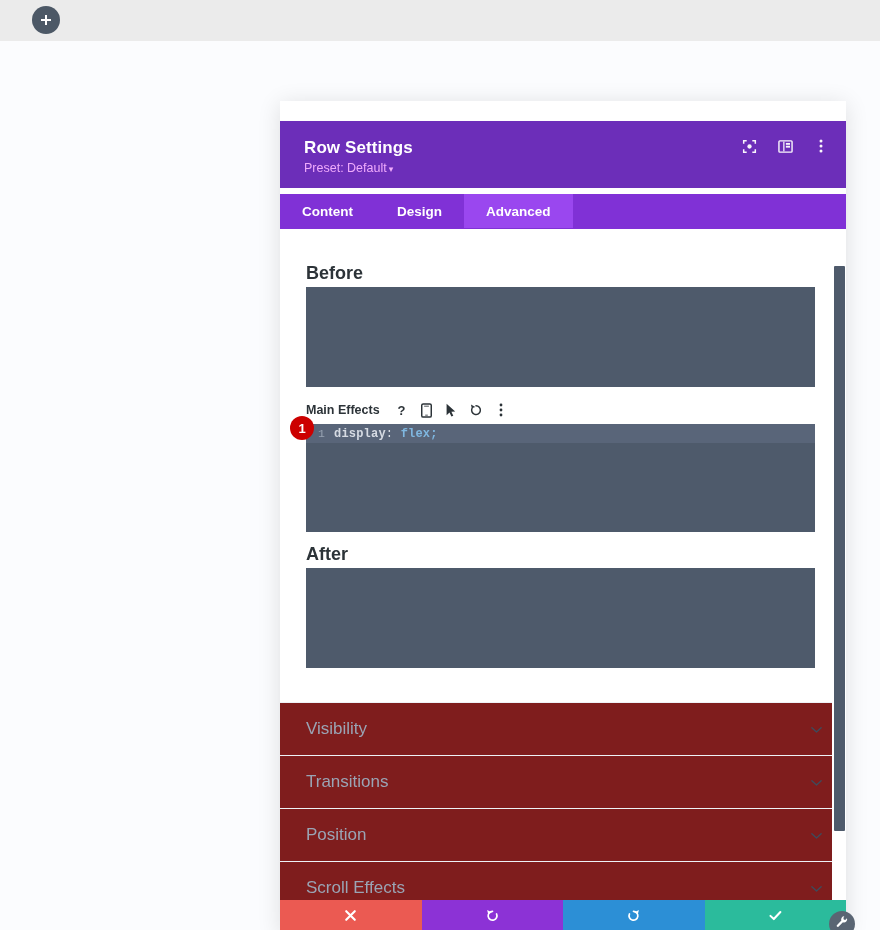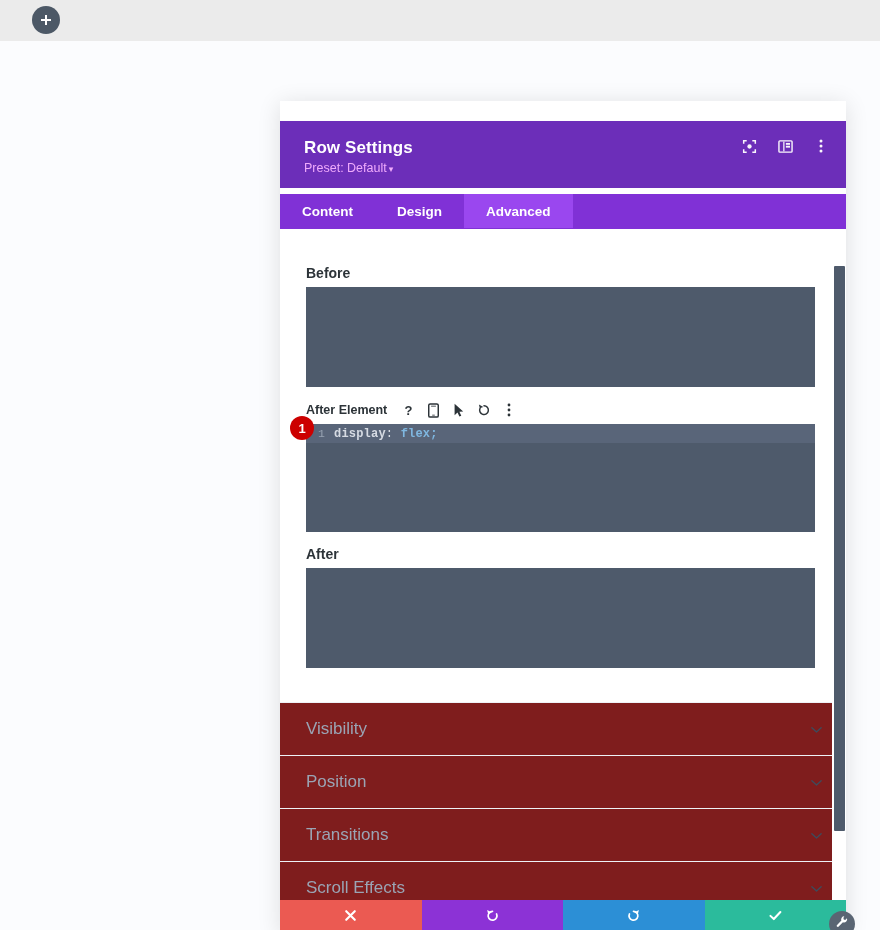--- a/index.html
+++ b/index.html
@@ -139,21 +139,21 @@
   .head-ctrl {
     width: 18px; height: 18px;
     display: flex; align-items: center; justify-content: center;
     cursor: pointer;
     margin-left: 6px;
   }
 
   .field { padding: 0 26px; margin-top: 14px; }
   .field-label {
     color: #2c3338;
-    font-size: 14px;
+    font-size: 18px;
     font-weight: bold;
     margin-bottom: 6px;
     line-height: 16px;
   }
   .code-area {
     width: 509px;
     background: #4e5a6b;
     border: 0;
   }
   .ta-before { height: 100px; }
@@ -358,21 +358,21 @@
       <div class="section-open">
 
 
         <div class="field">
           <div class="field-label">Before</div>
           <div class="code-area ta-before"></div>
         </div>
 
         <div class="field">
           <div class="me-row">
-            <span class="me-label">After Element</span>
+            <span class="me-label">Main Effects</span>
             <span class="me-icon">
               <svg width="13" height="14" viewBox="0 0 13 14">
                 <text x="6.5" y="11.5" text-anchor="middle" font-family="Liberation Sans, sans-serif" font-size="13" font-weight="bold" fill="#2c3338">?</text>
               </svg>
             </span>
             <span class="me-icon">
               <svg width="11" height="15" viewBox="0 0 12 16">
                 <rect x="0.8" y="0.8" width="10.4" height="14.4" rx="1.6" fill="none" stroke="#2c3338" stroke-width="1.6"></rect>
                 <rect x="3.4" y="2.8" width="5.2" height="0.9" fill="#2c3338"></rect>
                 <rect x="4.6" y="12.6" width="2.8" height="0.9" fill="#2c3338"></rect>
@@ -420,30 +420,30 @@
       <div class="acc-row">
         <span class="acc-title">Visibility</span>
         <span class="chev">
           <svg width="13" height="13" viewBox="0 0 14 14">
               <path d="M2 5l5 4.6L12 5" fill="none" stroke="#3f4b5b" stroke-width="1.5" stroke-linecap="round" stroke-linejoin="round"></path>
             </svg>
         </span>
       </div>
 
       <div class="acc-row">
-        <span class="acc-title">Position</span>
+        <span class="acc-title">Transitions</span>
         <span class="chev">
           <svg width="13" height="13" viewBox="0 0 14 14">
               <path d="M2 5l5 4.6L12 5" fill="none" stroke="#3f4b5b" stroke-width="1.5" stroke-linecap="round" stroke-linejoin="round"></path>
             </svg>
         </span>
       </div>
 
       <div class="acc-row">
-        <span class="acc-title">Transitions</span>
+        <span class="acc-title">Position</span>
         <span class="chev">
           <svg width="13" height="13" viewBox="0 0 14 14">
               <path d="M2 5l5 4.6L12 5" fill="none" stroke="#3f4b5b" stroke-width="1.5" stroke-linecap="round" stroke-linejoin="round"></path>
             </svg>
         </span>
       </div>
 
       <div class="acc-row">
         <span class="acc-title">Scroll Effects</span>
         <span class="chev">

